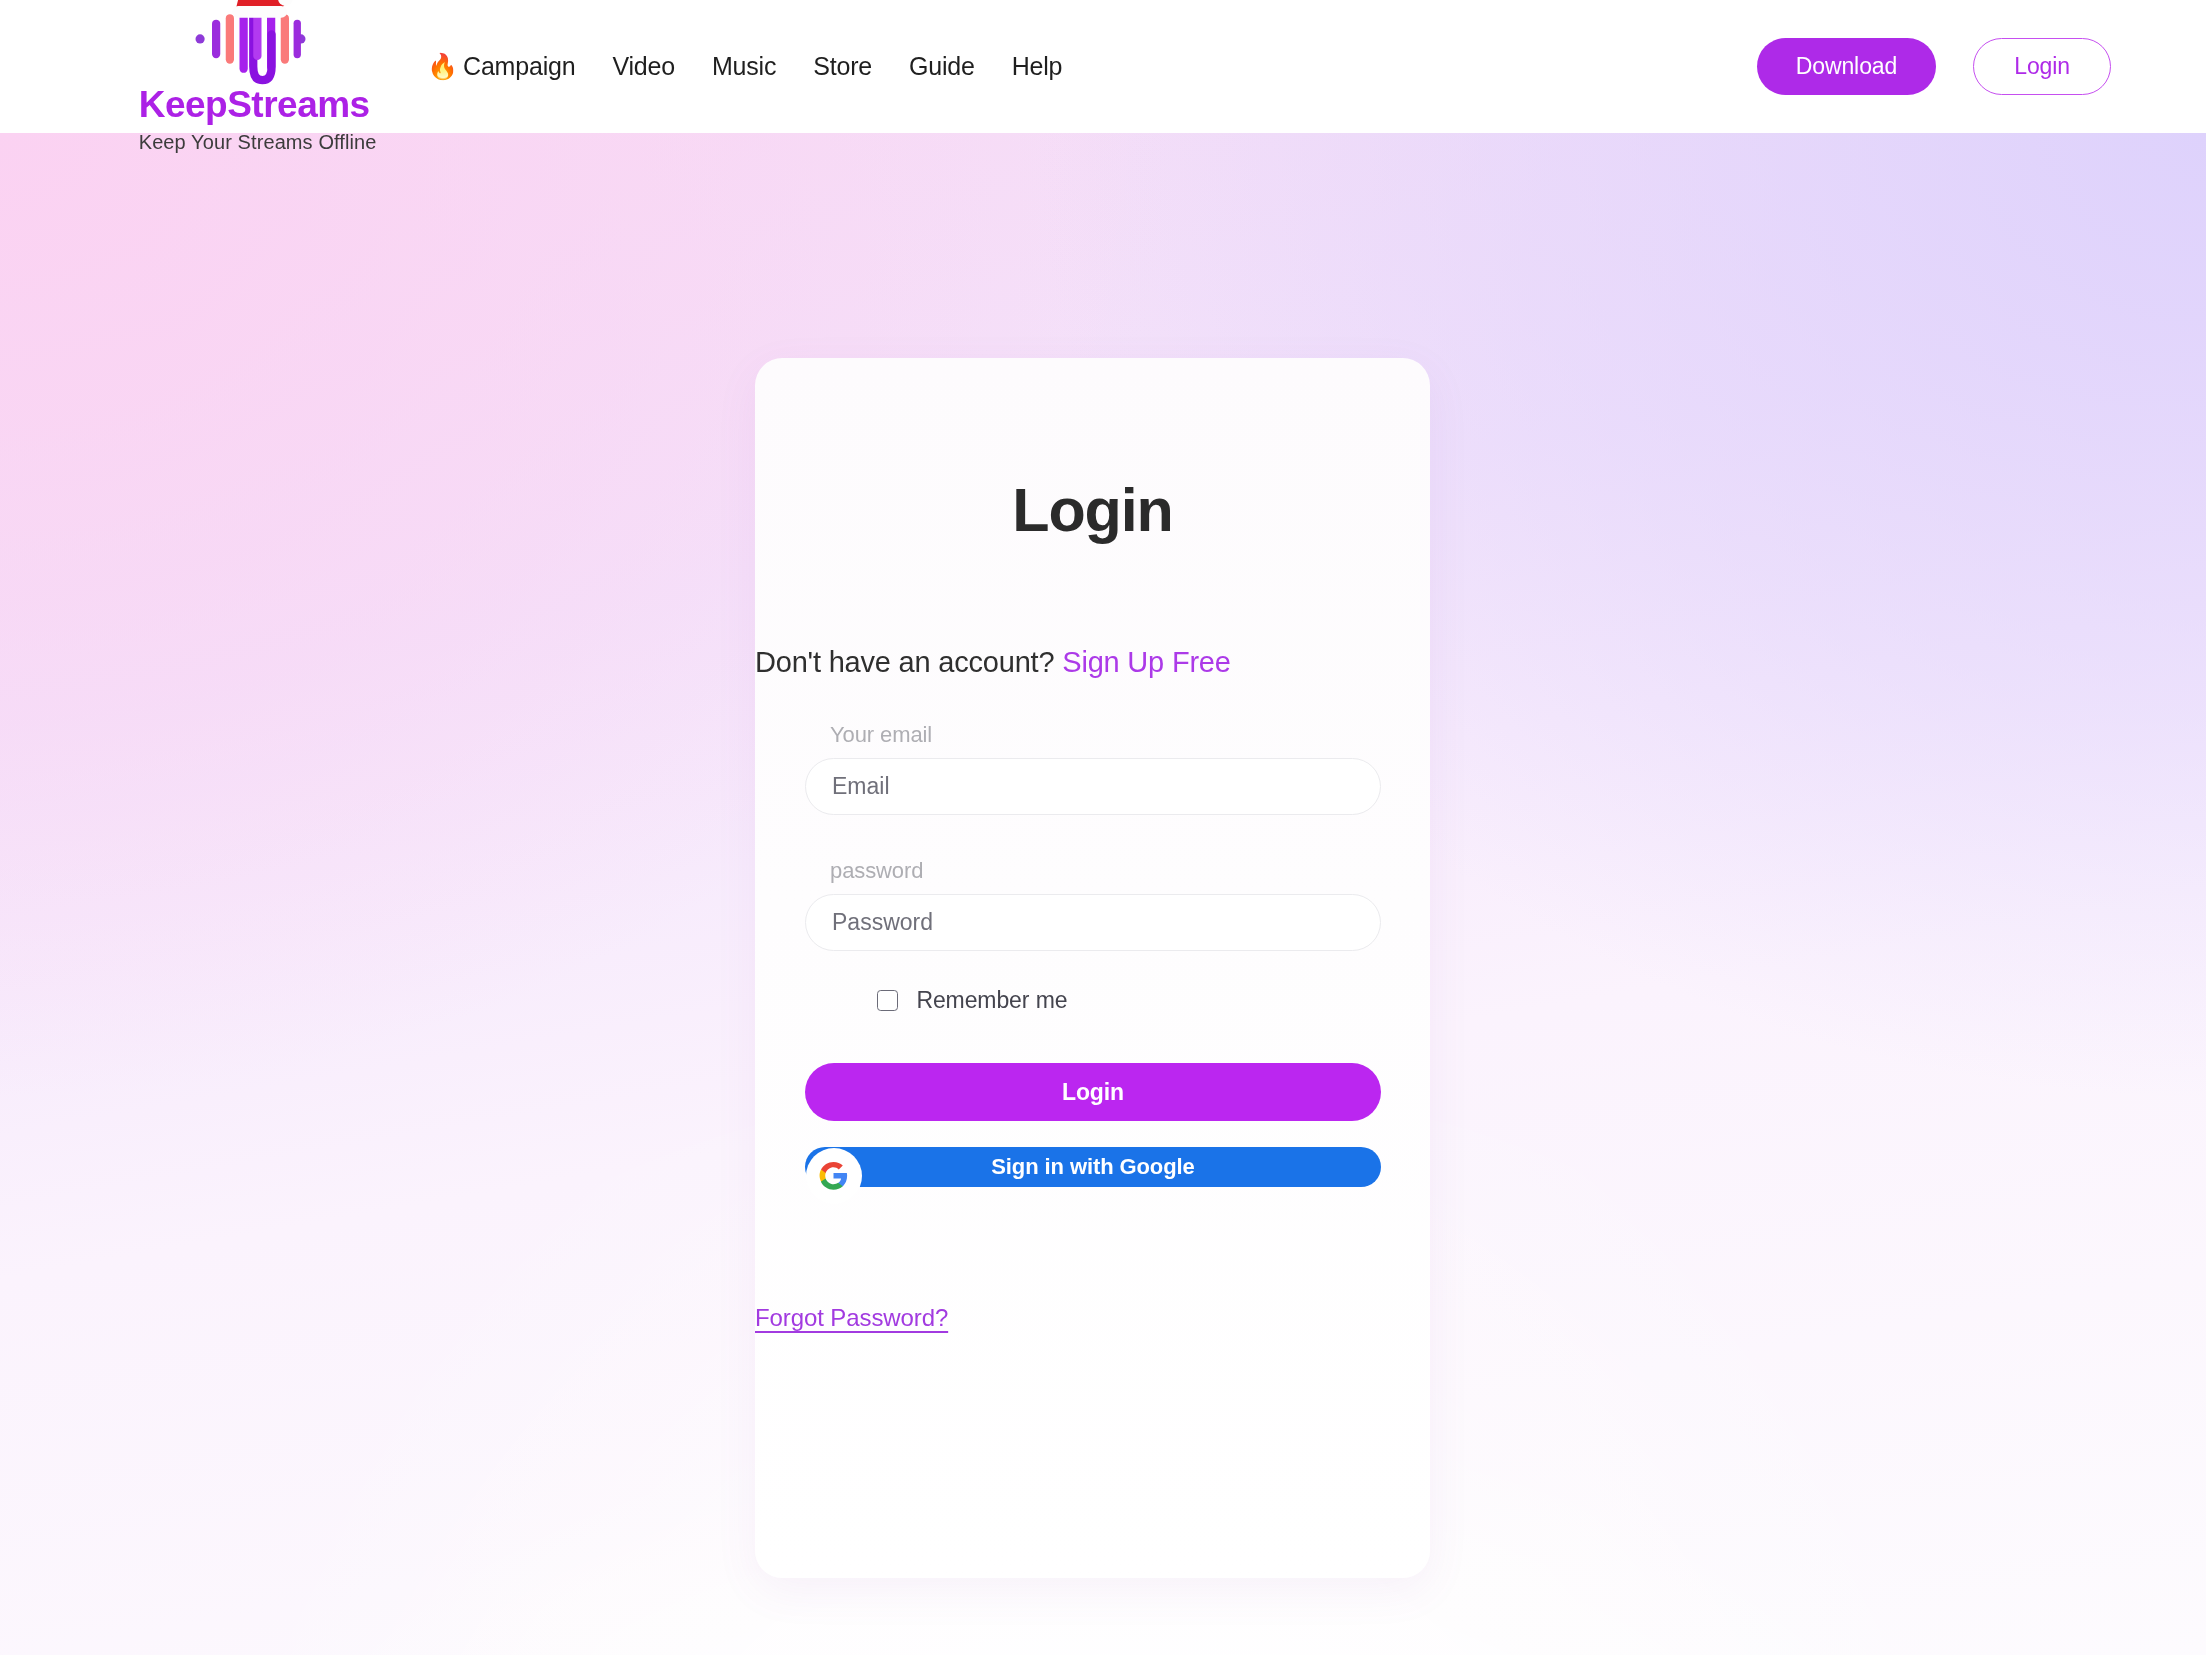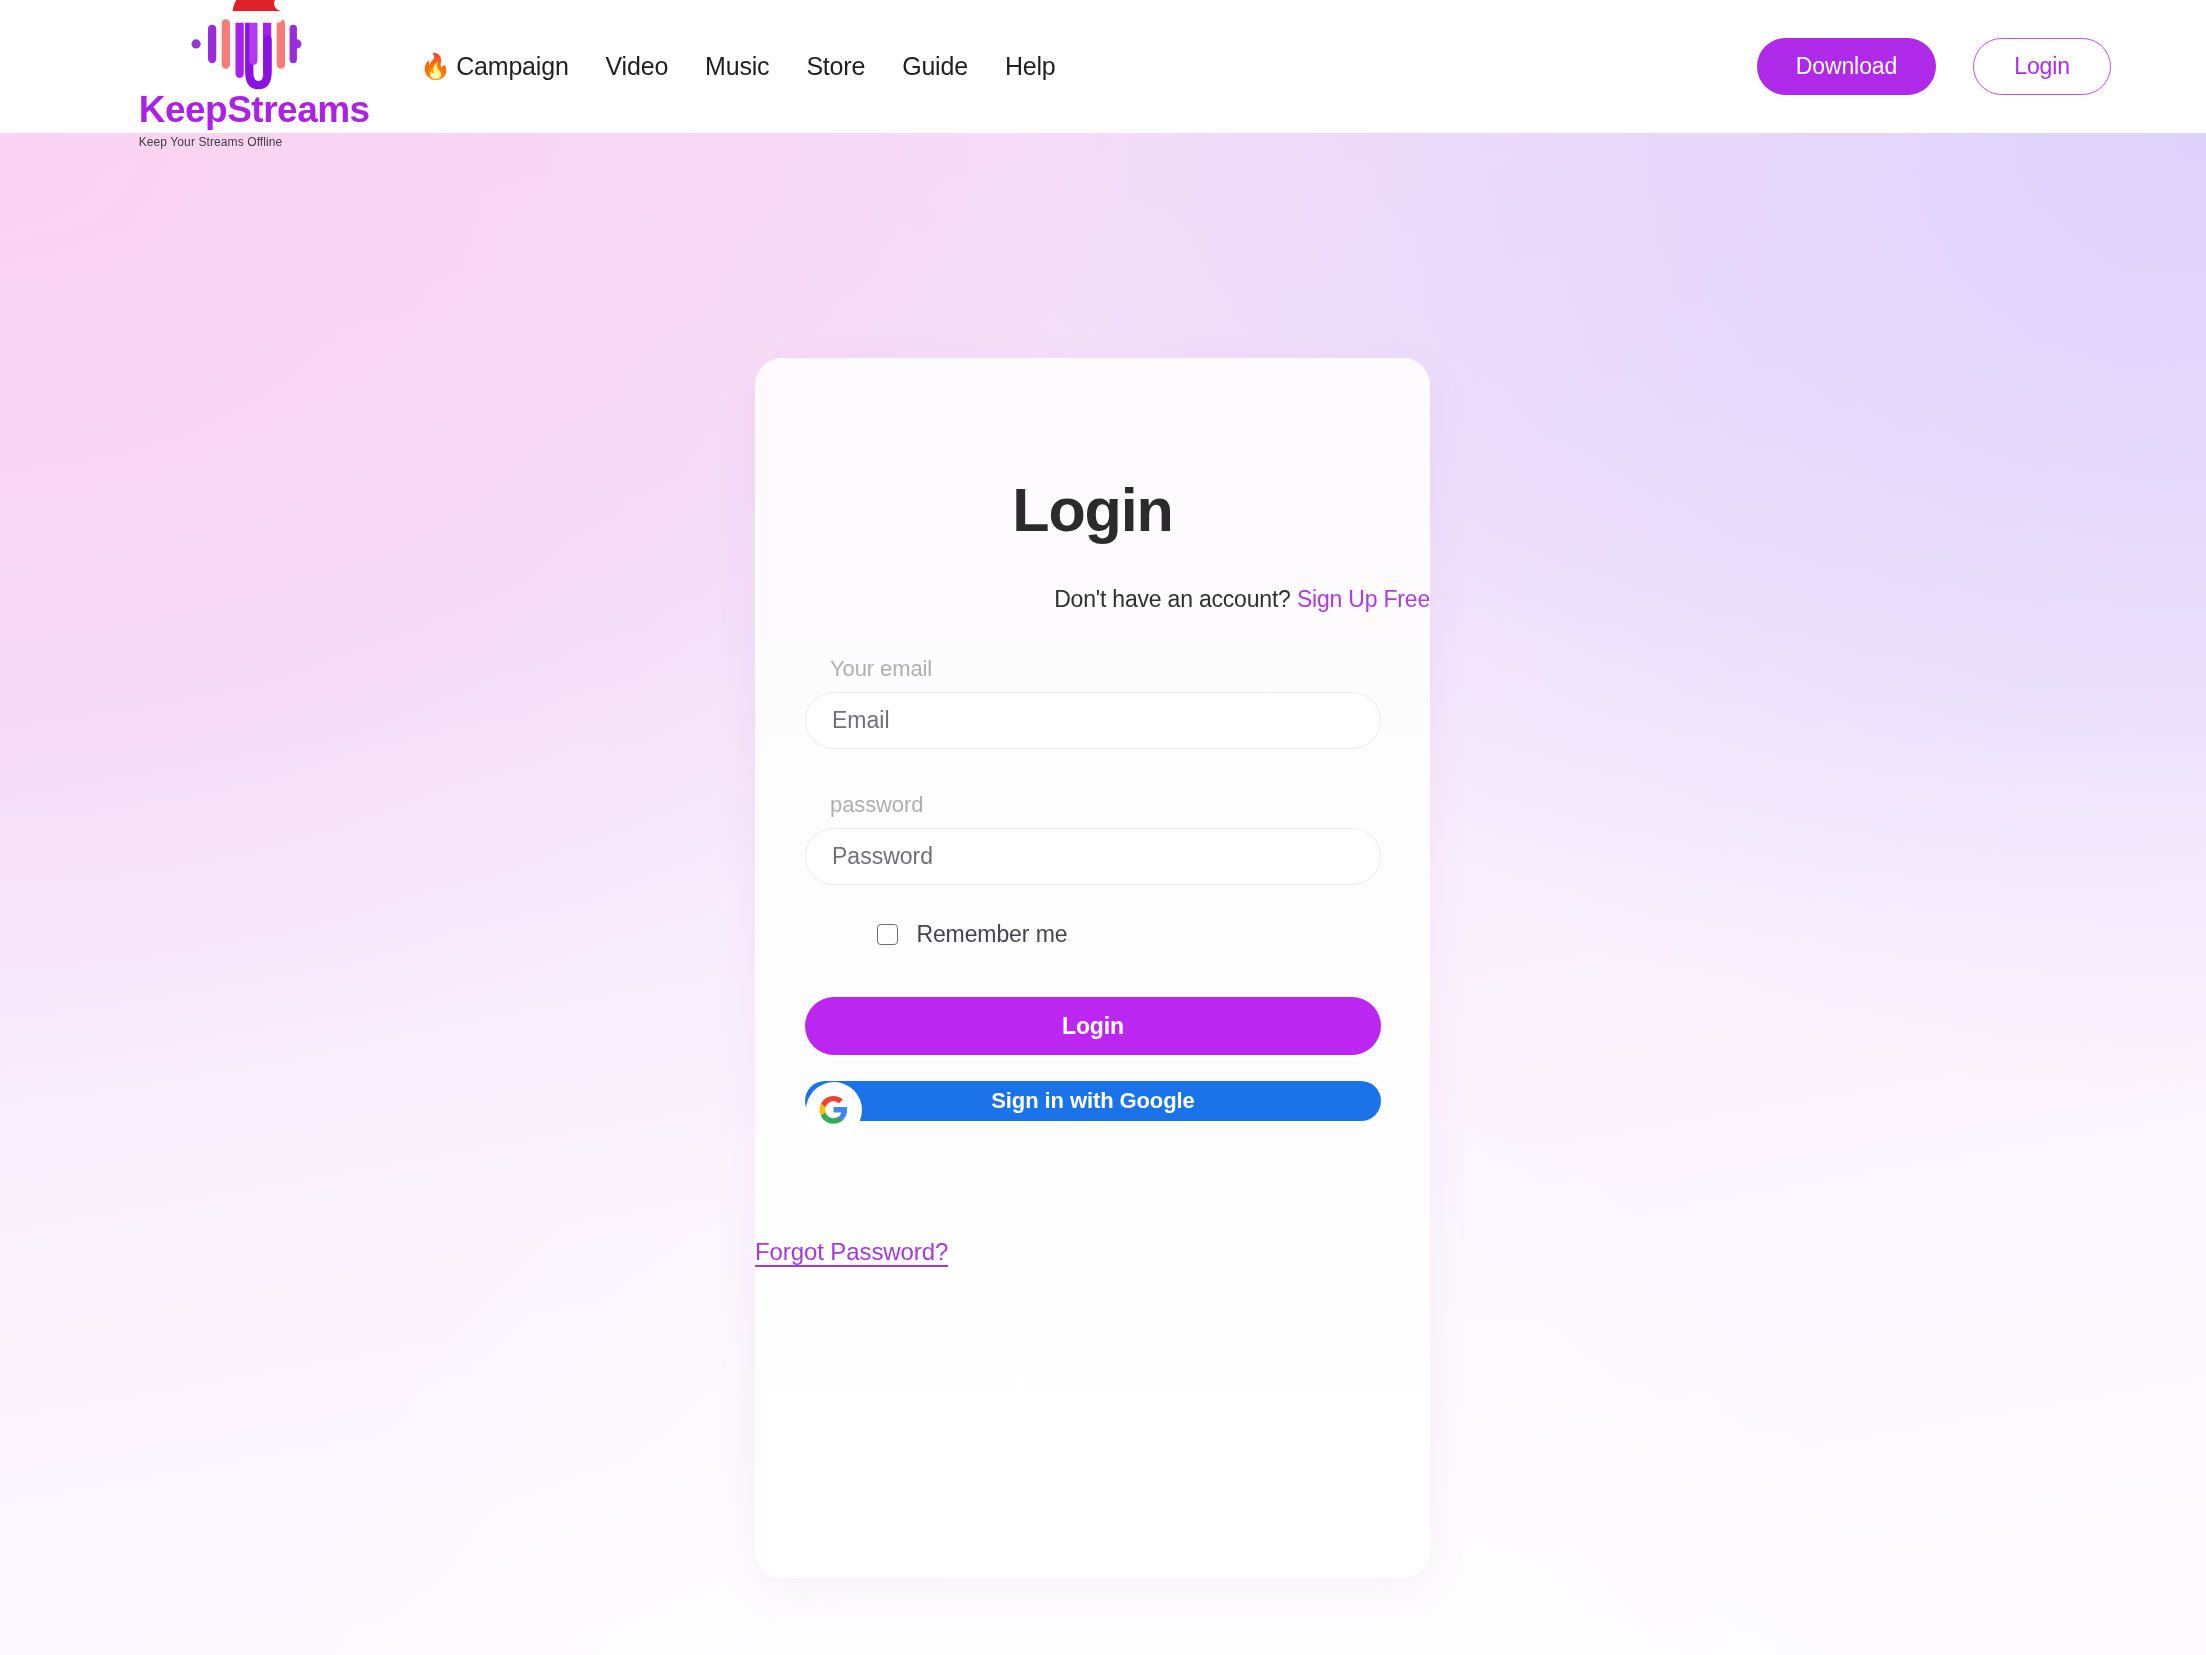--- a/index.html
+++ b/index.html
@@ -64,21 +64,21 @@
   }
   .logo-text { margin-left: 14.7px; }
   .logo-title {
     font-size: 37px;
     font-weight: bold;
     color: #ac21e6;
     letter-spacing: -0.5px;
     line-height: 1.05;
   }
   .logo-tagline {
-    font-size: 12px;
+    font-size: 20px;
     color: #3c3c3c;
     margin-top: 5.5px;
     letter-spacing: 0.1px;
   }
 
   #nav {
     display: flex;
     align-items: center;
     margin-left: 51px;
     gap: 37px;
@@ -140,23 +140,23 @@
   #card-title {
     text-align: center;
     font-size: 61px;
     font-weight: bold;
     color: #2b2b2b;
     margin-top: 117px;
     letter-spacing: -1.1px;
   }
 
   #signup-row {
-    text-align: right;
-    margin-top: 41px;
-    font-size: 23px;
+    text-align: left;
+    margin-top: 101px;
+    font-size: 29px;
     color: #2f2f2f;
     letter-spacing: -0.2px;
   }
   #signup-link {
     color: #ac3ae8;
     cursor: pointer;
   }
 
   #form { margin: 0 50px; }
 

